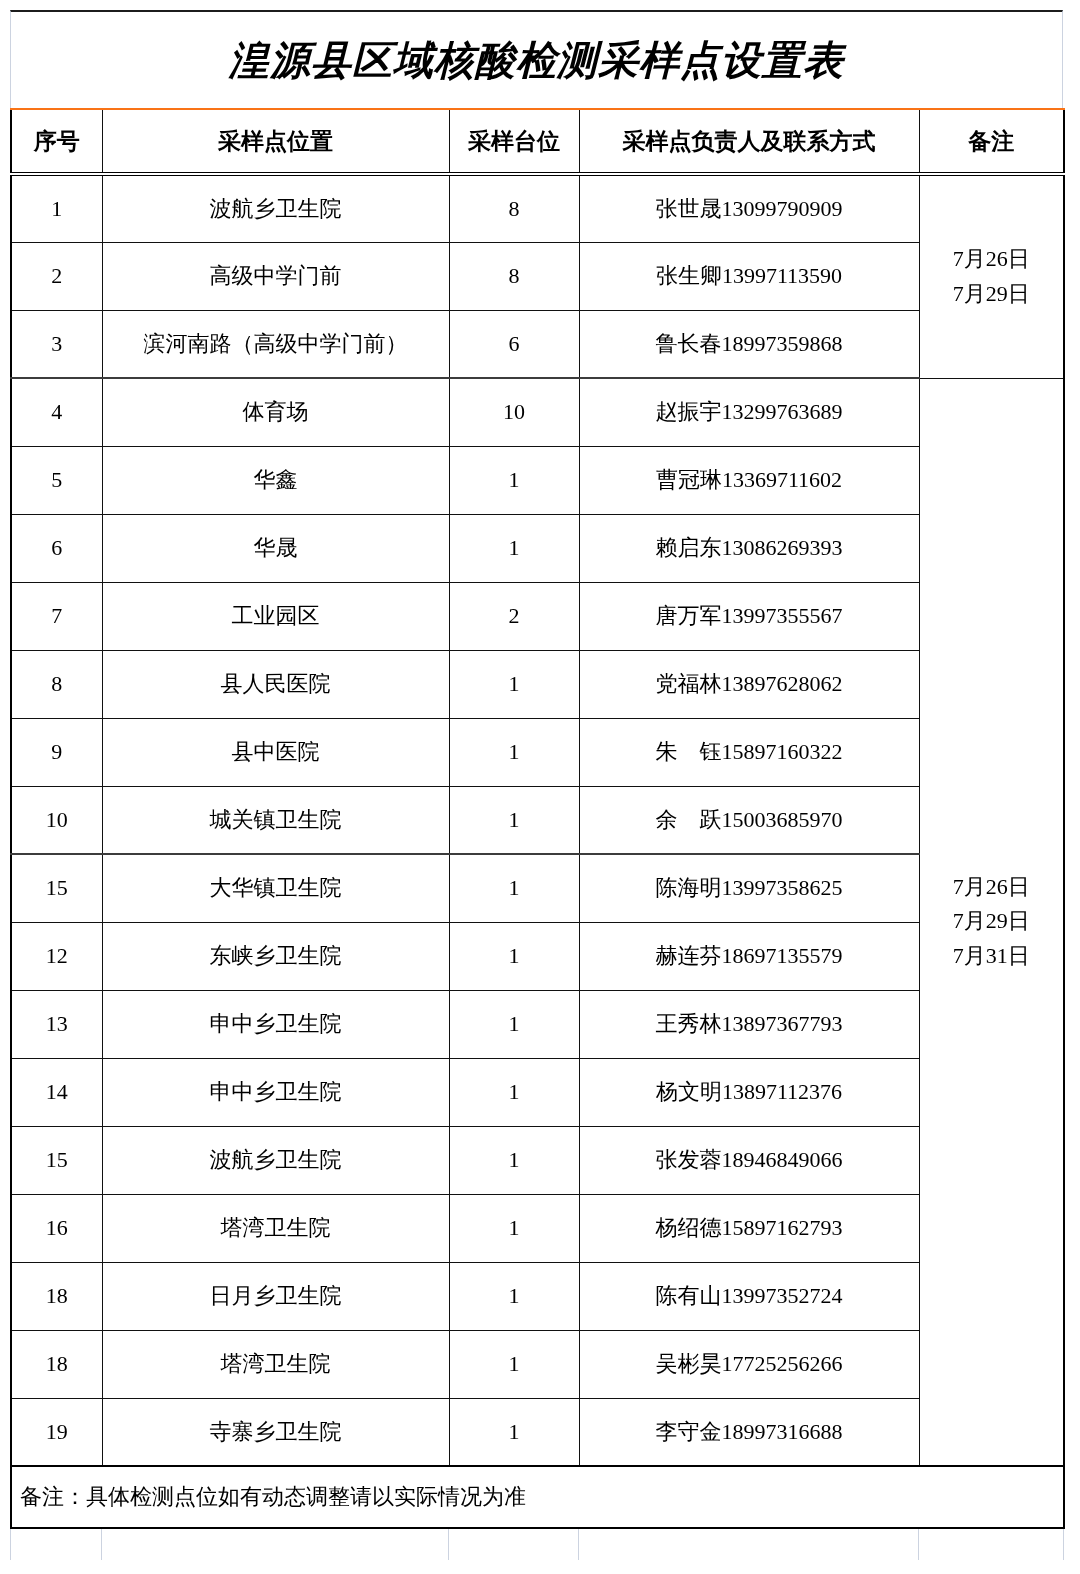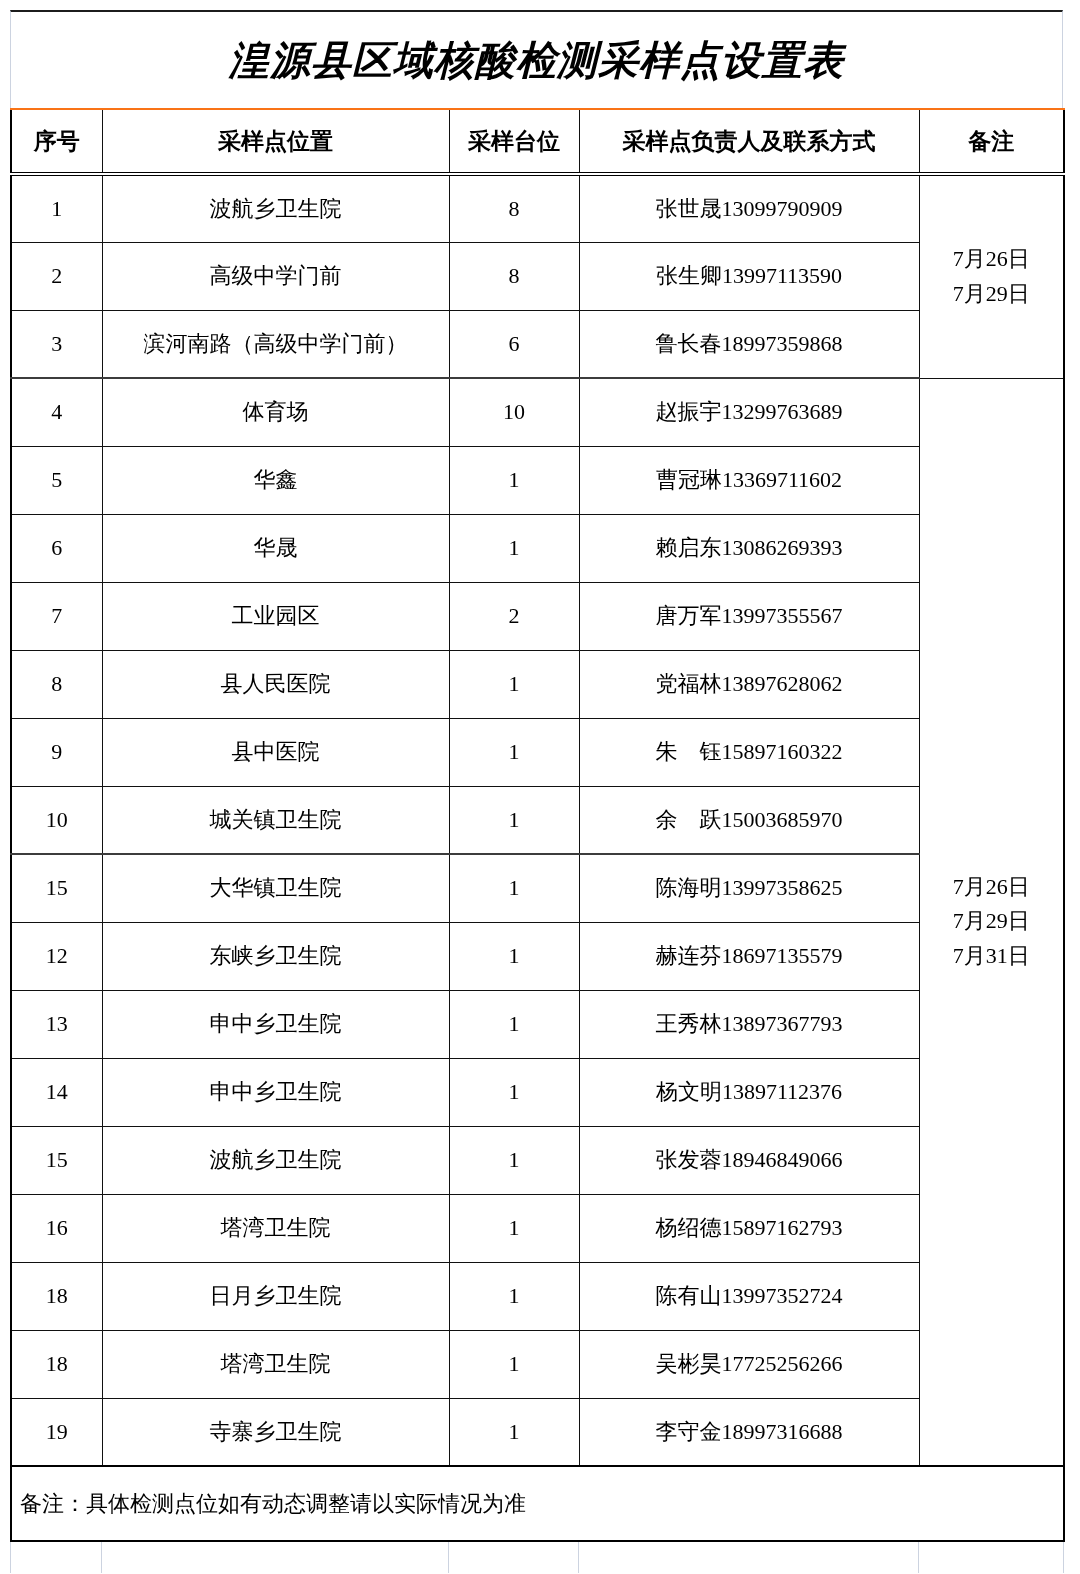--- a/index.html
+++ b/index.html
@@ -54,21 +54,21 @@
     margin-left: 27px;
   }
   table.main tbody td { height: 68px; }
   tr.group-end td { border-bottom: 2px solid #3c3c3c; }
   td.remark {
     line-height: 1.58;
     font-size: 22px;
     margin-top: 28px;
   }
   tr.footer-row td {
-    height: 75px;
+    height: 62px;
     text-align: left;
     padding-left: 8px;
     font-size: 22px;
     border: 2px solid #000;
   }
   .grid-tail {
     position: relative;
     height: 31px;
   }
   .grid-tail .vline {

